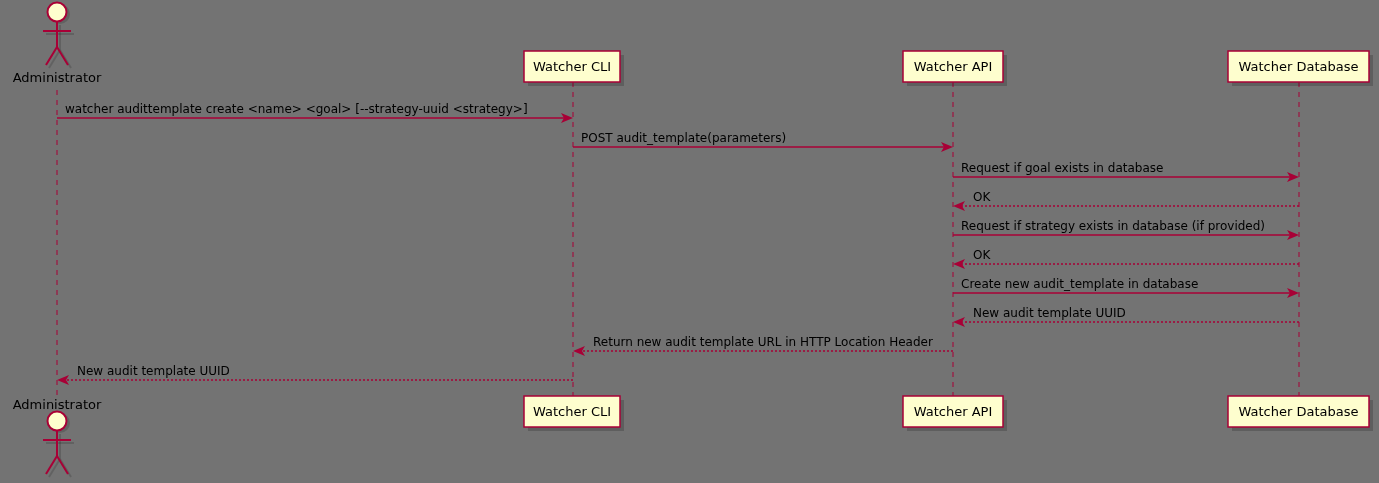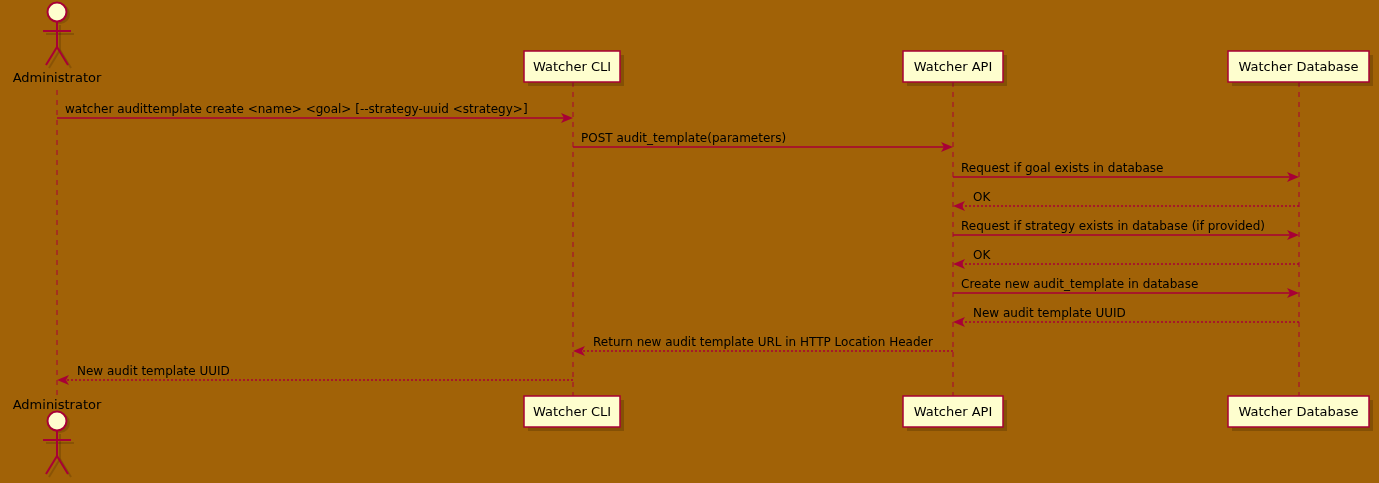--- a/index.html
+++ b/index.html
@@ -4,21 +4,21 @@
 <style>
   html, body {
     margin: 0;
     padding: 0;
     background: #FFFFFF;
   }
   #diagram-root {
     position: relative;
     width: 1379px;
     height: 483px;
-    background: #a16207;
+    background: #737373;
     font-family: "DejaVu Sans", sans-serif;
     overflow: hidden;
     text-decoration: underline;
   }
   #seq-svg {
     position: absolute;
     left: 0;
     top: 0;
     display: block;
   }

